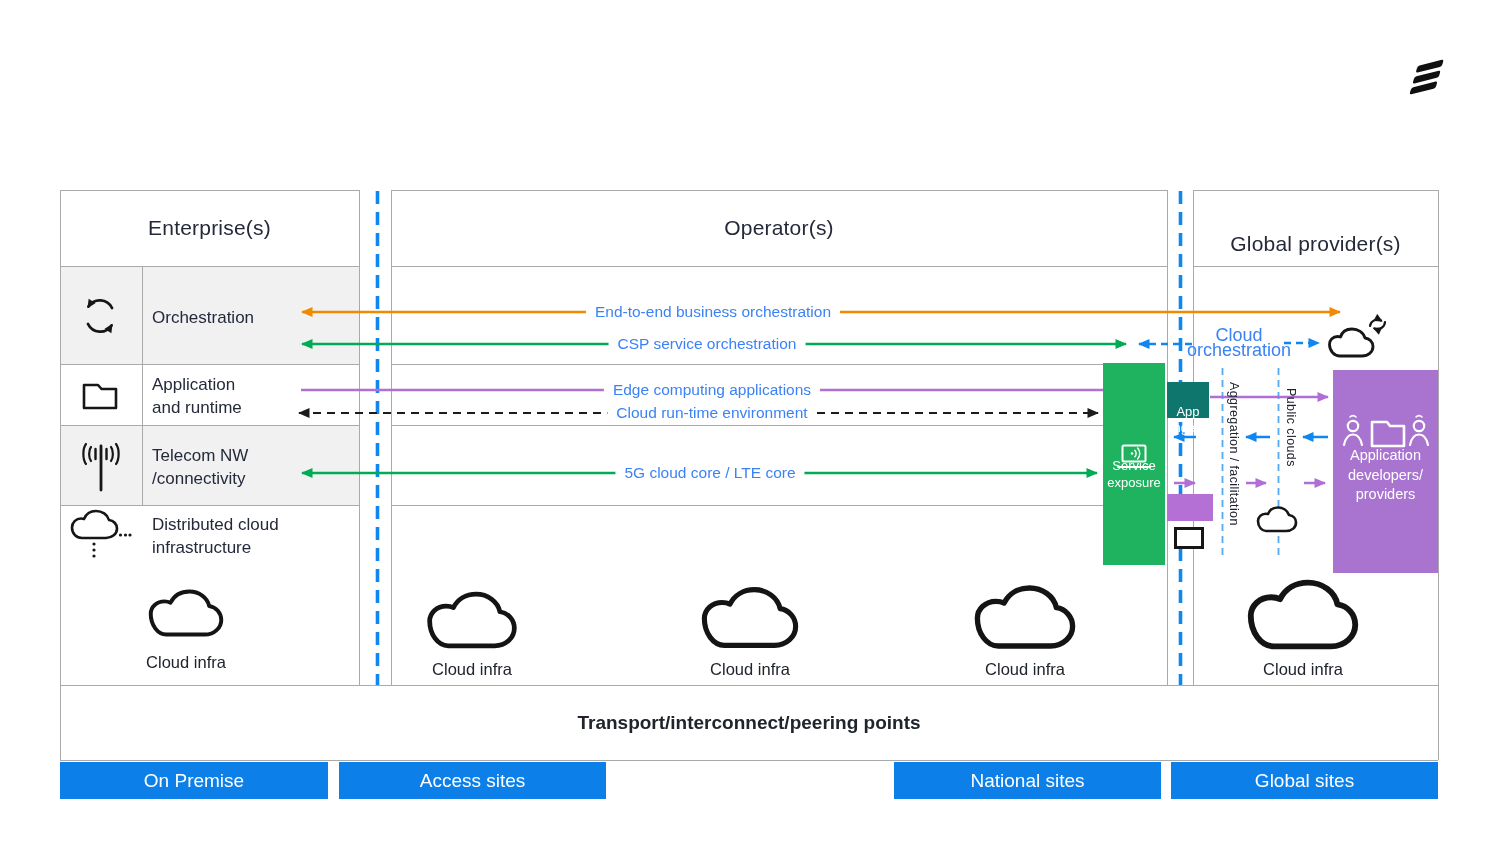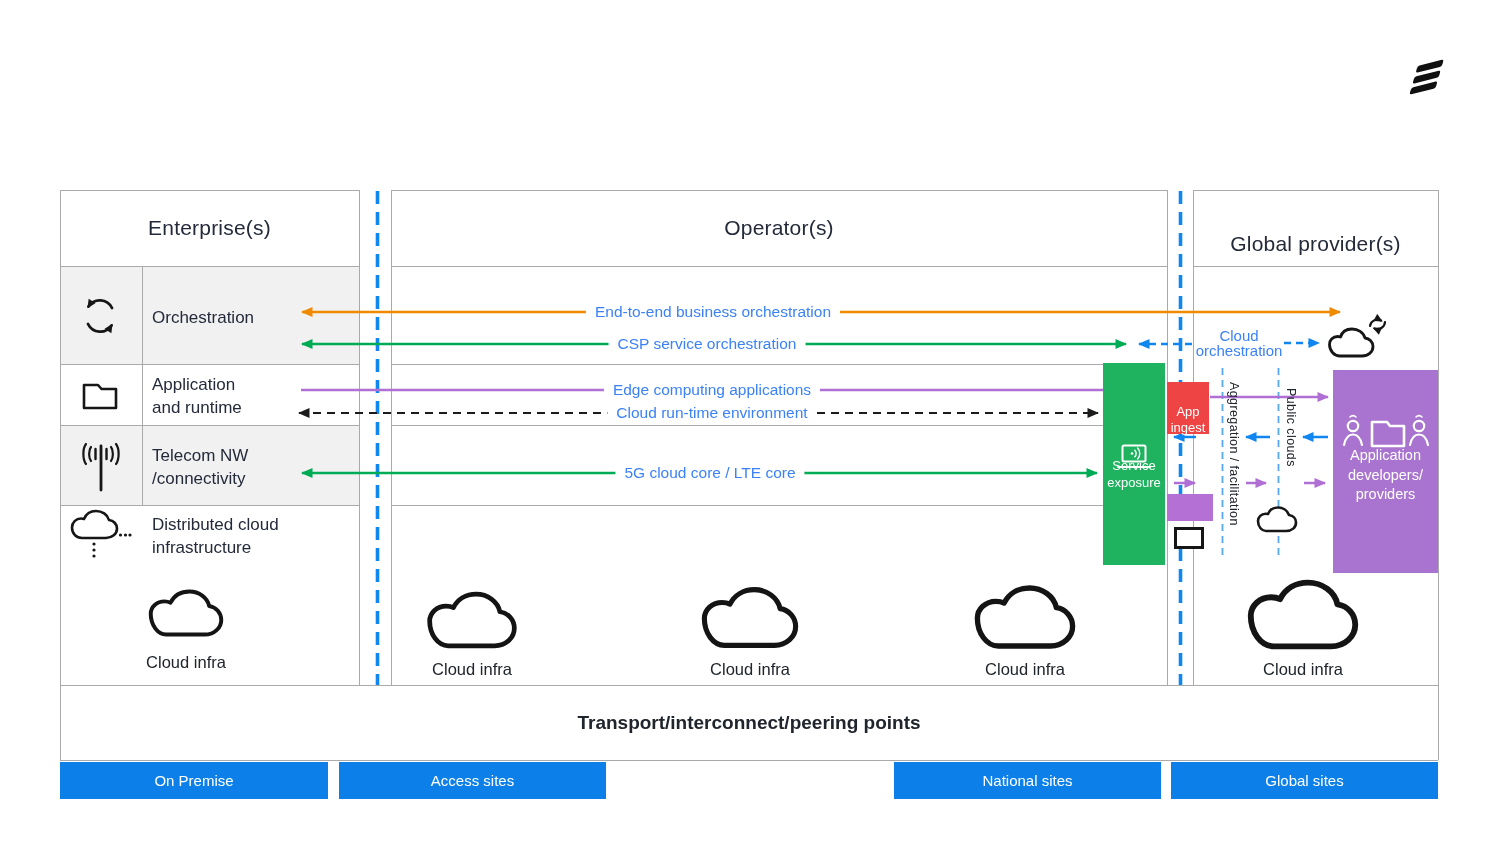--- a/index.html
+++ b/index.html
@@ -6,26 +6,26 @@
   #canvas{position:relative;width:1495px;height:842px;background:#fff;overflow:hidden;
           font-family:"Liberation Sans", sans-serif;color:#20242c;}
   .hline{position:absolute;height:1px;background:#aaaaaa;}
   .vline{position:absolute;width:1px;background:#aaaaaa;}
   .graycell{position:absolute;background:#f1f1f2;}
   .hdr{position:absolute;display:flex;align-items:center;justify-content:center;
        font-size:21px;font-weight:500;color:#242a3a;letter-spacing:.2px;}
   .laylabel{position:absolute;font-size:17px;line-height:23px;color:#242a3a;white-space:pre-line;}
   .flowlabel{position:absolute;transform:translate(-50%,-50%);background:#fff;padding:0 9px;
              font-size:15.5px;color:#3b82f6;white-space:nowrap;z-index:6;}
-  .flowlabel.small{font-size:15px;line-height:15px;white-space:pre-line;background:transparent;
+  .flowlabel.small{font-size:18px;line-height:15px;white-space:pre-line;background:transparent;
                    padding:0;text-align:center;}
   .box{position:absolute;color:#fff;text-align:center;white-space:pre-line;z-index:7;}
   .vtext{position:absolute;writing-mode:vertical-rl;font-size:12.5px;color:#20242c;
          letter-spacing:.4px;z-index:6;}
-  .sitebar{position:absolute;top:762px;height:37px;background:#0c80e8;color:#fff;font-size:15px;
+  .sitebar{position:absolute;top:762px;height:37px;background:#0c80e8;color:#fff;font-size:19px;
            display:flex;align-items:center;justify-content:center;z-index:7;}
   .cloudlabel{position:absolute;transform:translateX(-50%);font-size:16.5px;color:#20242c;z-index:6;}
   .title{position:absolute;left:68px;top:58px;font-size:52px;font-weight:400;
          letter-spacing:-1.5px;color:#1a1a1a;}
   .transport{position:absolute;left:60px;top:712px;width:1378px;text-align:center;
              font-size:19px;font-weight:bold;color:#20242c;z-index:6;}
   svg.overlay{position:absolute;left:0;top:0;z-index:5;}
   .iconwrap{position:absolute;z-index:6;}
   .screenicon{position:absolute;background:#fff;border:3px solid #161616;z-index:7;}
 </style>
@@ -207,21 +207,21 @@
         <rect x="8.5" y="2.5" width="23" height="16" rx="1.5" stroke-width="2"></rect>
         <path d="M4 24 H36" stroke-width="2.2" stroke-linecap="round"></path>
         <circle cx="18" cy="10.5" r="1.3" fill="#ffffff" stroke="none"></circle>
         <path d="M20.8 7.3 a4.5 4.5 0 0 1 0 6.4 M23.6 5 a8 8 0 0 1 0 11" stroke-width="1.4" stroke-linecap="round"></path>
       </svg>
     </div>
     <div style="position:absolute;left:0;top:94px;width:100%;font-size:13px;line-height:17px;">Service
 exposure</div>
   </div>
 
-  <div class="box" style="left:1167px;top:382px;width:42px;height:52px;background:#ef4444;font-size:13px;line-height:16.5px;padding-top:5px;box-sizing:border-box;">
+  <div class="box" style="left:1167px;top:382px;width:42px;height:36px;background:#0f766e;font-size:13px;line-height:16.5px;padding-top:5px;box-sizing:border-box;">
     <span>App
 ingest</span>
   </div>
 
   <div class="box" style="left:1167px;top:494px;width:46px;height:27px;background:#b570d6;font-size:14px;line-height:27px;">
     <span>SDK</span>
   </div>
 
   <div class="screenicon" style="left:1174px;top:527px;width:24px;height:16px;"></div>
 

